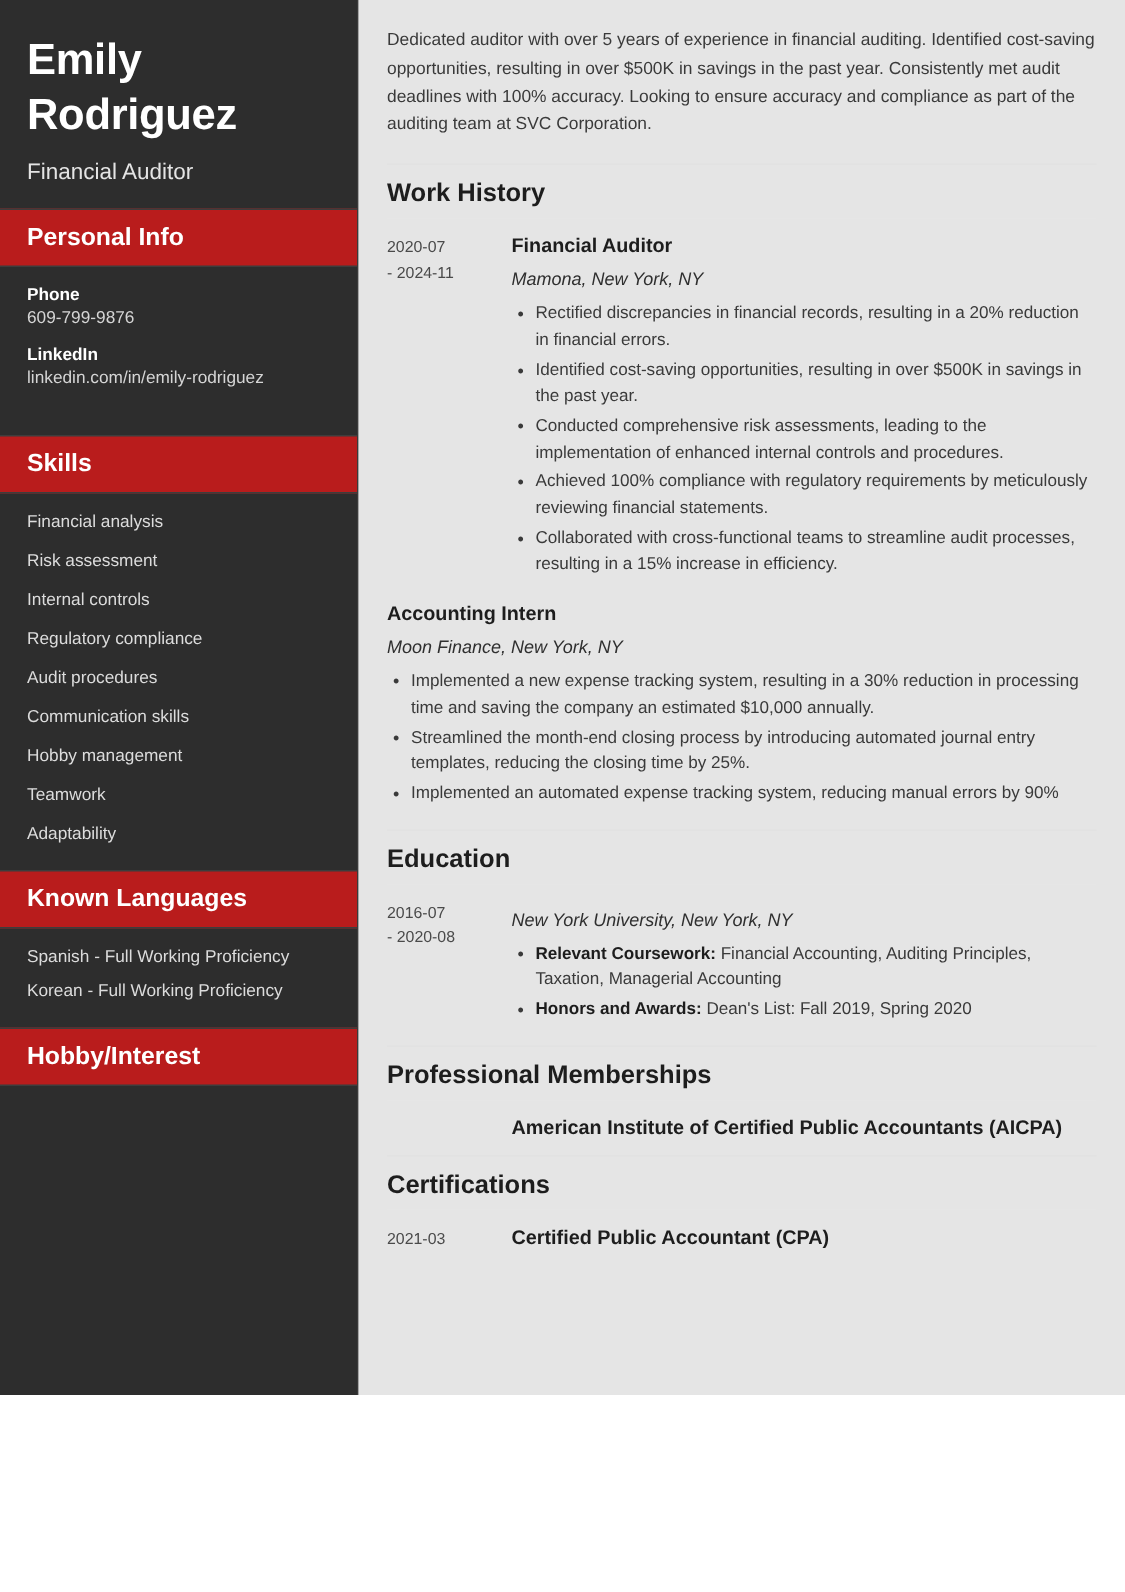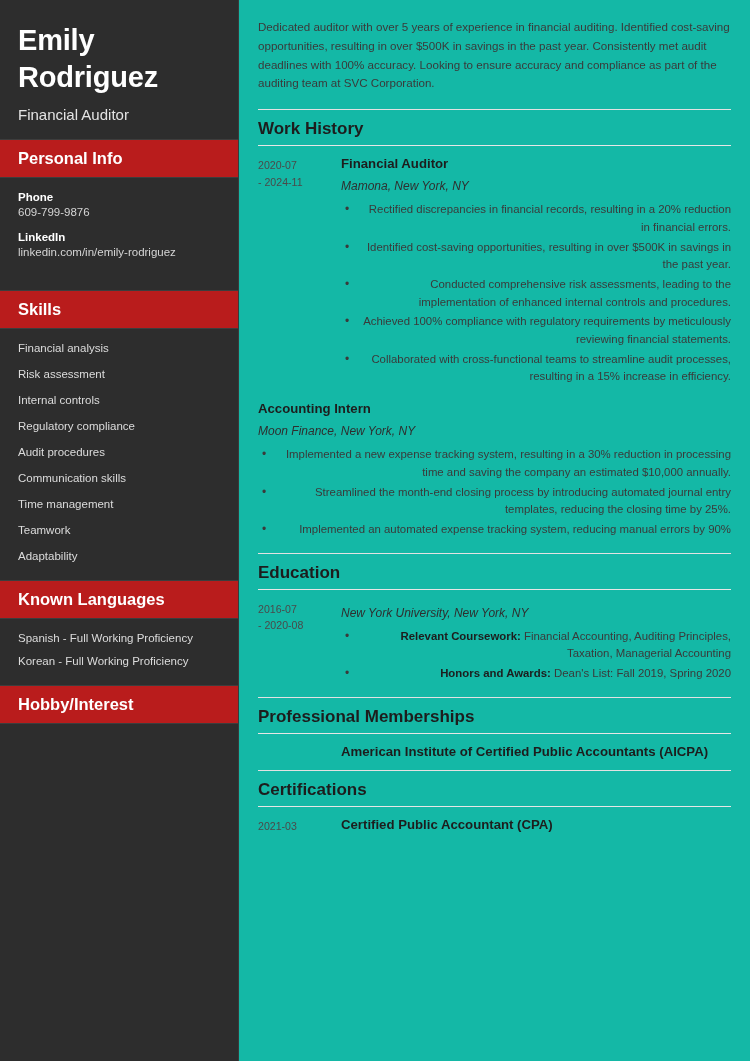--- a/index.html
+++ b/index.html
@@ -5,21 +5,21 @@
   * { box-sizing: border-box; }
   html, body { margin: 0; padding: 0; }
   body {
     width: 750px;
     height: 1061px;
     background: #ffffff;
     font-family: "Liberation Sans", sans-serif;
     color: #2f2f2f;
     overflow: hidden;
   }
-  .resume { display: flex; width: 750px; height: 1061px; }
+  .resume { display: flex; width: 750px; height: 930px; }
 
   
   .sidebar {
     width: 239px;
     flex: 0 0 239px;
     background: #2d2d2d;
     border-right: 1px solid #3a3a3a;
     color: #ffffff;
     padding-top: 22px;
   }
@@ -71,21 +71,21 @@
     color: #dcdcdc;
     margin-bottom: 11px;
   }
   .lang-item:last-child { margin-bottom: 2px; }
   .empty-body { padding: 6px 18px; }
 
   
   .main {
     flex: 1 1 auto;
     padding: 18px 19px 0 19px;
-    background: #14b8a6;
+    background: #e5e5e5;
   }
   .summary {
     font-size: 11.6px;
     line-height: 1.62;
     color: #3a3a3a;
     margin: 0 0 16px 0;
   }
   .section { margin-bottom: 2px; }
   .section-title {
     font-size: 17px;
@@ -118,21 +118,20 @@
   .entry-org {
     font-size: 12px;
     font-style: italic;
     color: #2f2f2f;
     margin-top: 7px;
   }
   ul.bullets {
     margin: 8px 0 0 0;
     padding-left: 16px;
     list-style: none;
-    text-align: right;
   }
   ul.bullets li {
     position: relative;
     font-size: 11.4px;
     line-height: 1.55;
     color: #3a3a3a;
     margin-bottom: 2px;
   }
   ul.bullets li::before {
     content: "\2022";
@@ -171,21 +170,21 @@
     </div>
 
     <div class="side-section-head">Skills</div>
     <div class="side-body">
       <div class="skill-item">Financial analysis</div>
       <div class="skill-item">Risk assessment</div>
       <div class="skill-item">Internal controls</div>
       <div class="skill-item">Regulatory compliance</div>
       <div class="skill-item">Audit procedures</div>
       <div class="skill-item">Communication skills</div>
-      <div class="skill-item">Time management</div>
+      <div class="skill-item">Hobby management</div>
       <div class="skill-item">Teamwork</div>
       <div class="skill-item">Adaptability</div>
     </div>
 
     <div class="side-section-head">Known Languages</div>
     <div class="side-body">
       <div class="lang-item">Spanish - Full Working Proficiency</div>
       <div class="lang-item">Korean - Full Working Proficiency</div>
     </div>
 

